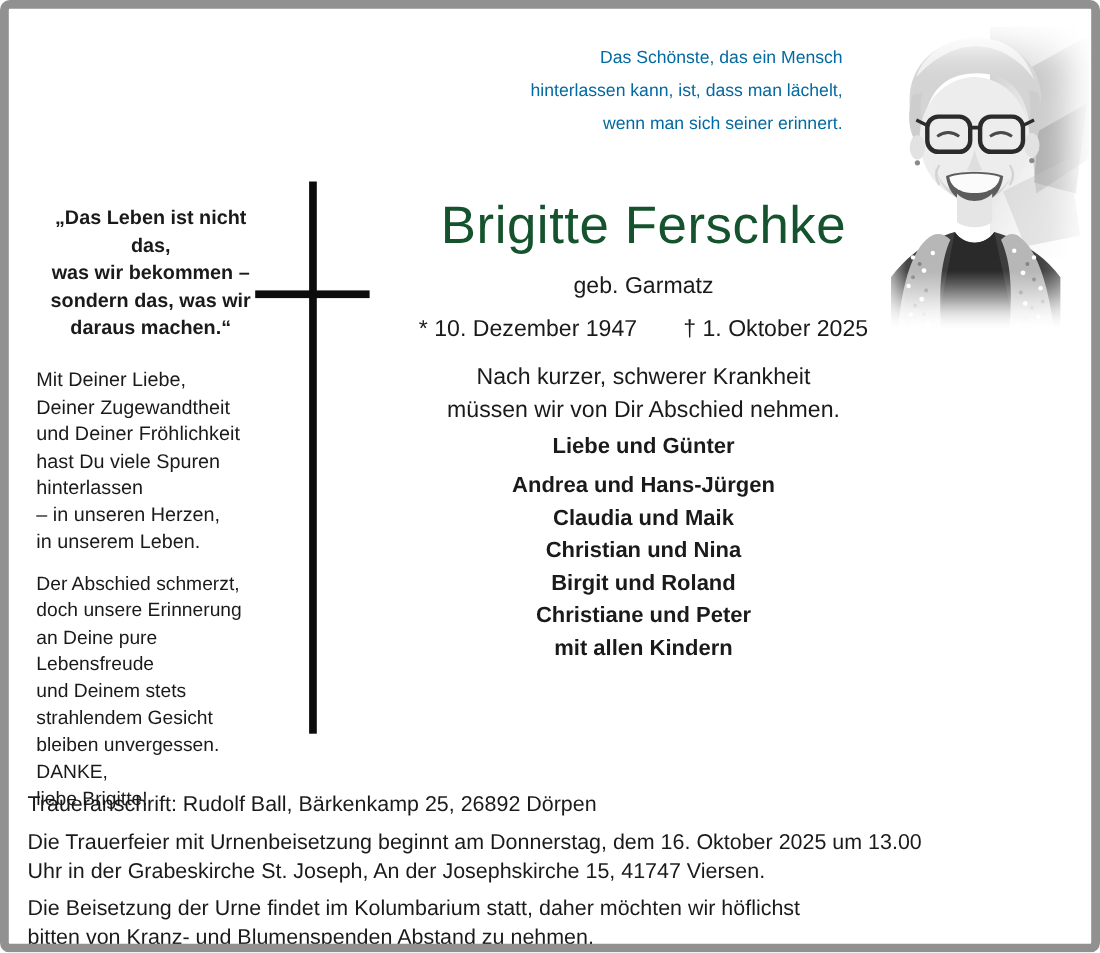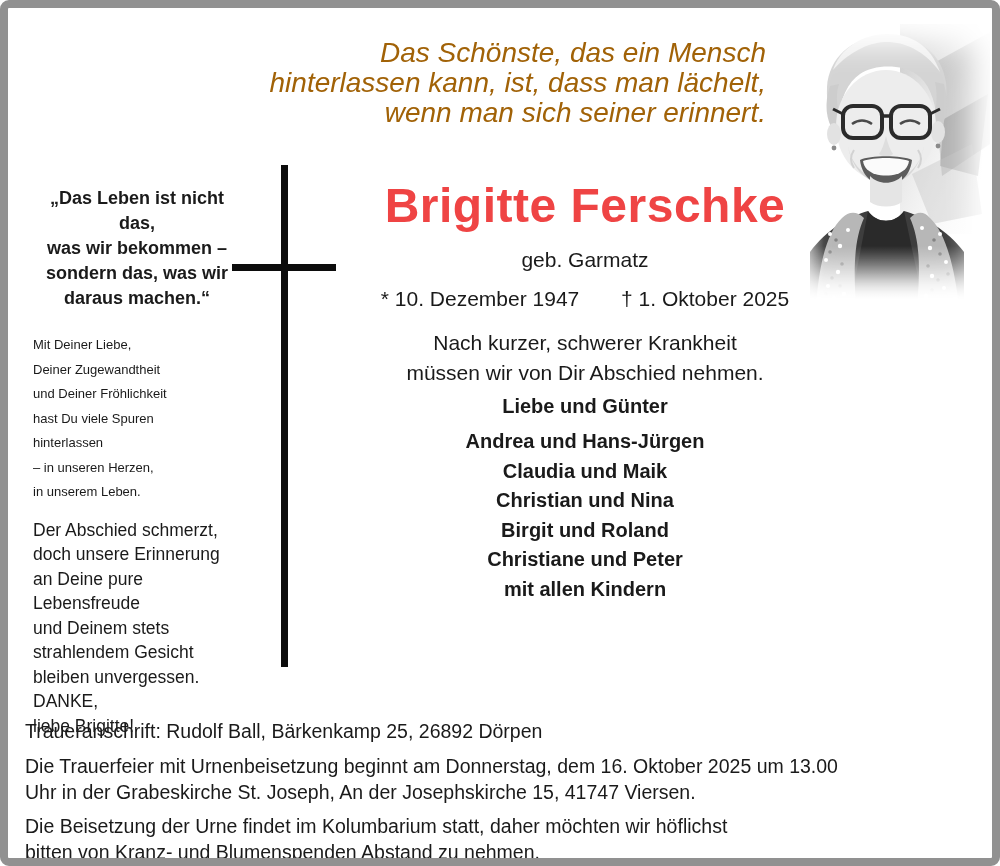--- a/index.html
+++ b/index.html
@@ -20,23 +20,22 @@
     pointer-events:none;
     z-index:10;
   }
 
   .ml { white-space:pre-line; }
 
   
   .opening-quote {
     position:absolute; top:38px; right:234px;
     text-align:right;
-    font-style:italic;
-    font-size:28px; line-height:30px;
-    color:#a16207;
+    font-size:16px; line-height:30px;
+    color:#0369a1;
     z-index:3;
   }
 
   
   .portrait {
     position:absolute; left:782px; top:24px;
     width:210px; height:282px;
     z-index:1;
   }
   .portrait svg { display:block; width:100%; height:100%; }
@@ -58,21 +57,21 @@
     position:absolute; left:33px; top:186px; width:208px;
     z-index:2;
   }
   .left-col .motto {
     font-weight:700;
     font-size:18px; line-height:25px;
     margin-bottom:22px;
     text-align:center;
   }
   .left-col .para1 {
-    font-size:13px; line-height:24.5px;
+    font-size:18px; line-height:24.5px;
     margin-bottom:13px;
   }
   .left-col .para2 {
     font-size:17.5px; line-height:24.5px;
   }
 
   
   .cross-v {
     position:absolute; left:281px; top:165px;
     width:7px; height:502px; background:#0c0c0c; z-index:2;
@@ -81,22 +80,22 @@
     position:absolute; left:232px; top:264px;
     width:104px; height:7px; background:#0c0c0c; z-index:2;
   }
 
   
   .center-col {
     position:absolute; left:345px; top:180px; width:480px;
     text-align:center; z-index:2;
   }
   .deceased-name {
-    font-size:48px; line-height:52px; font-weight:700;
-    color:#ef4444; letter-spacing:0.5px;
+    font-size:48px; line-height:52px; font-weight:400;
+    color:#14532d; letter-spacing:0.5px;
   }
   .maiden-name { margin-top:16px; font-size:21px; line-height:24px; }
   .life-dates { margin-top:14px; font-size:21px; line-height:26px; }
   .life-dates .death { display:inline-block; margin-left:36px; }
   .announcement-text { margin-top:16px; font-size:21px; line-height:30px; }
   .mourners-primary { margin-top:12px; font-size:20px; line-height:29px; font-weight:700; }
   .mourners-secondary { margin-top:4px; font-size:20px; line-height:29px; font-weight:700; }
   .mourners-family { margin-top:6px; font-size:20px; line-height:29.5px; font-weight:700; }
 
   

